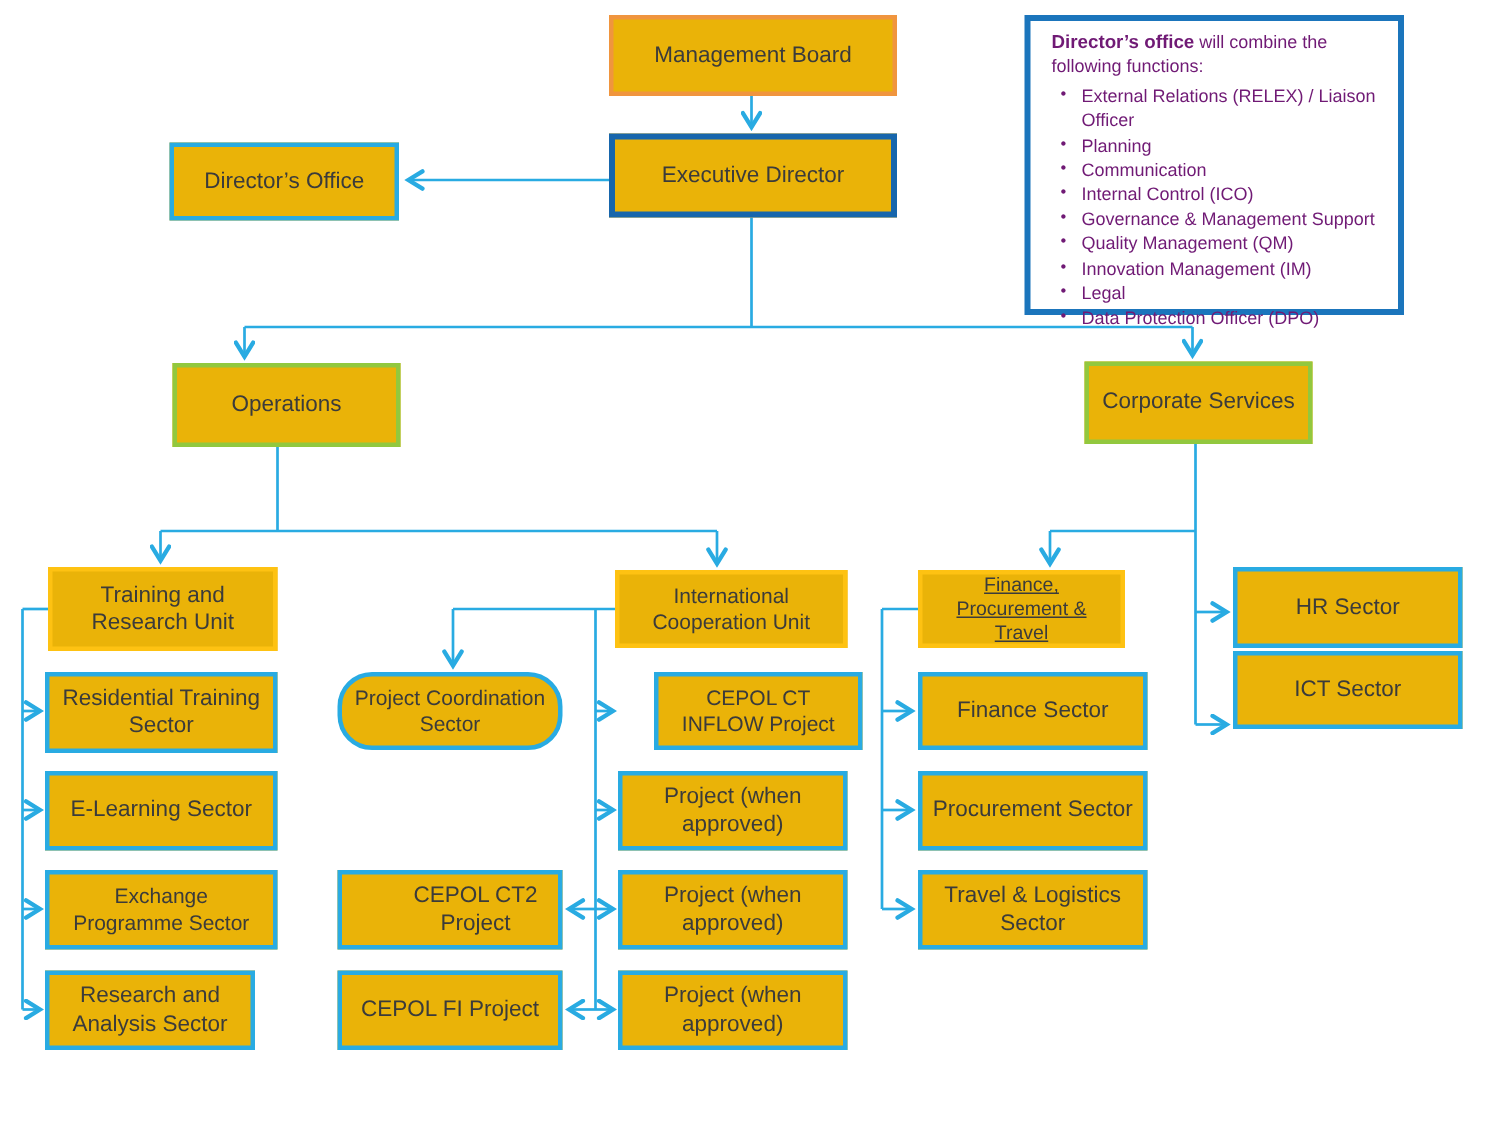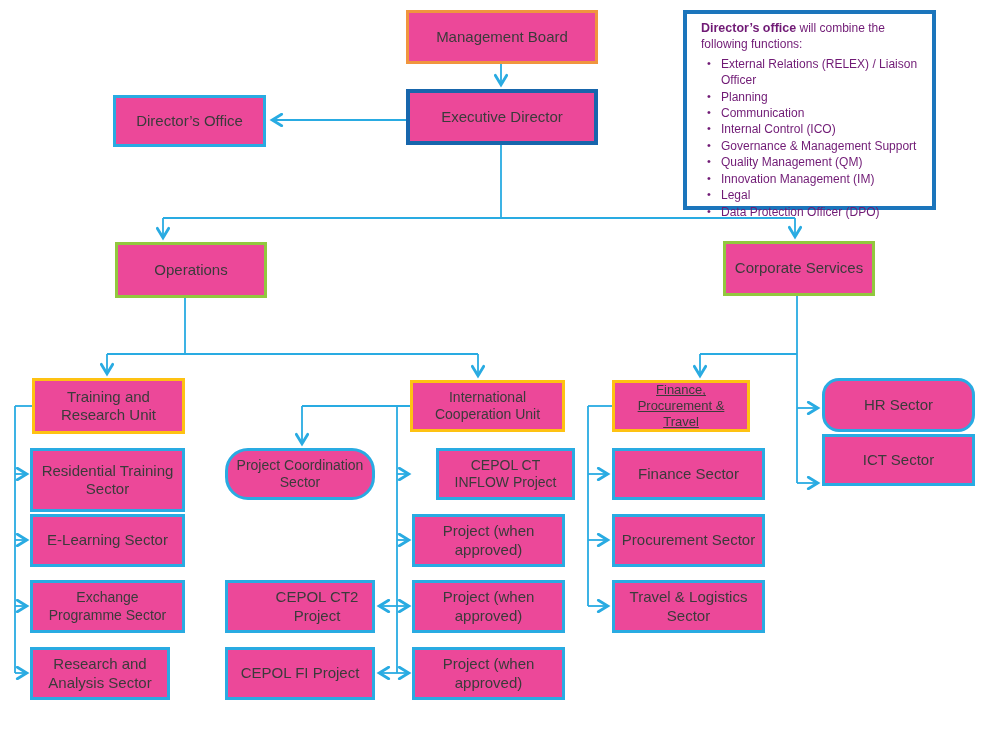--- a/index.html
+++ b/index.html
@@ -2,43 +2,43 @@
 <html><head>
 <meta charset="utf-8">
 <style>
   html,body{margin:0;padding:0;background:#ffffff;}
   #canvas{
     position:relative;width:1004px;height:753px;background:#ffffff;overflow:hidden;
     font-family:"Liberation Sans", sans-serif;color:#3b3b3b;
   }
   svg.wires{position:absolute;left:0;top:0;pointer-events:none;}
   .node{
-    position:absolute;background:#ec4899;box-sizing:border-box;
+    position:absolute;background:#eab308;box-sizing:border-box;
     display:flex;align-items:center;justify-content:center;text-align:center;
     border:3px solid #29ABE2;font-size:15px;line-height:1.22;padding:2px 5px;
   }
   .node.orange{border-color:#F0953E;}
   .node.darkblue{border:4px solid #1766AC;}
   .node.green{border-color:#92C83E;}
   .node.yellow{border-color:#FEC212;}
   .f14{font-size:14px;}
   .f13{font-size:13px;}
 
   
   #n-mb {left:406px;top:10px;width:192px;height:54px;}
   #n-ed {left:406px;top:89px;width:192px;height:56px;}
   #n-do {left:113px;top:95px;width:153px;height:52px;}
   #n-ops {left:115px;top:242px;width:152px;height:56px;}
   #n-cs {left:723px;top:241px;width:152px;height:55px;}
   #n-tru {left:32px;top:378px;width:153px;height:56px;}
   #n-icu {left:410px;top:380px;width:155px;height:52px;}
   #n-fpt {left:612px;top:380px;width:138px;height:52px;text-decoration:underline;}
-  #n-hr {left:822px;top:378px;width:153px;height:54px;border-radius:17px;}
+  #n-hr {left:822px;top:378px;width:153px;height:54px;}
   #n-ict {left:822px;top:434px;width:153px;height:52px;}
-  #n-rts {left:30px;top:448px;width:155px;height:64px;}
+  #n-rts {left:30px;top:448px;width:155px;height:54px;}
   #n-els {left:30px;top:514px;width:155px;height:53px;align-items:center;}
   #n-eps {left:30px;top:580px;width:155px;height:53px;}
   #n-ras {left:30px;top:647px;width:140px;height:53px;}
   #n-pcs {left:225px;top:448px;width:150px;height:52px;border-radius:23px;}
   #n-ct2 {left:225px;top:580px;width:150px;height:53px;padding-left:39px;}
   #n-fi  {left:225px;top:647px;width:150px;height:53px;}
   #n-inflow {left:412px;top:448px;width:139px;height:52px;margin-left:24px;}
   #n-pa1 {left:412px;top:514px;width:153px;height:53px;}
   #n-pa2 {left:412px;top:580px;width:153px;height:53px;}
   #n-pa3 {left:412px;top:647px;width:153px;height:53px;}

